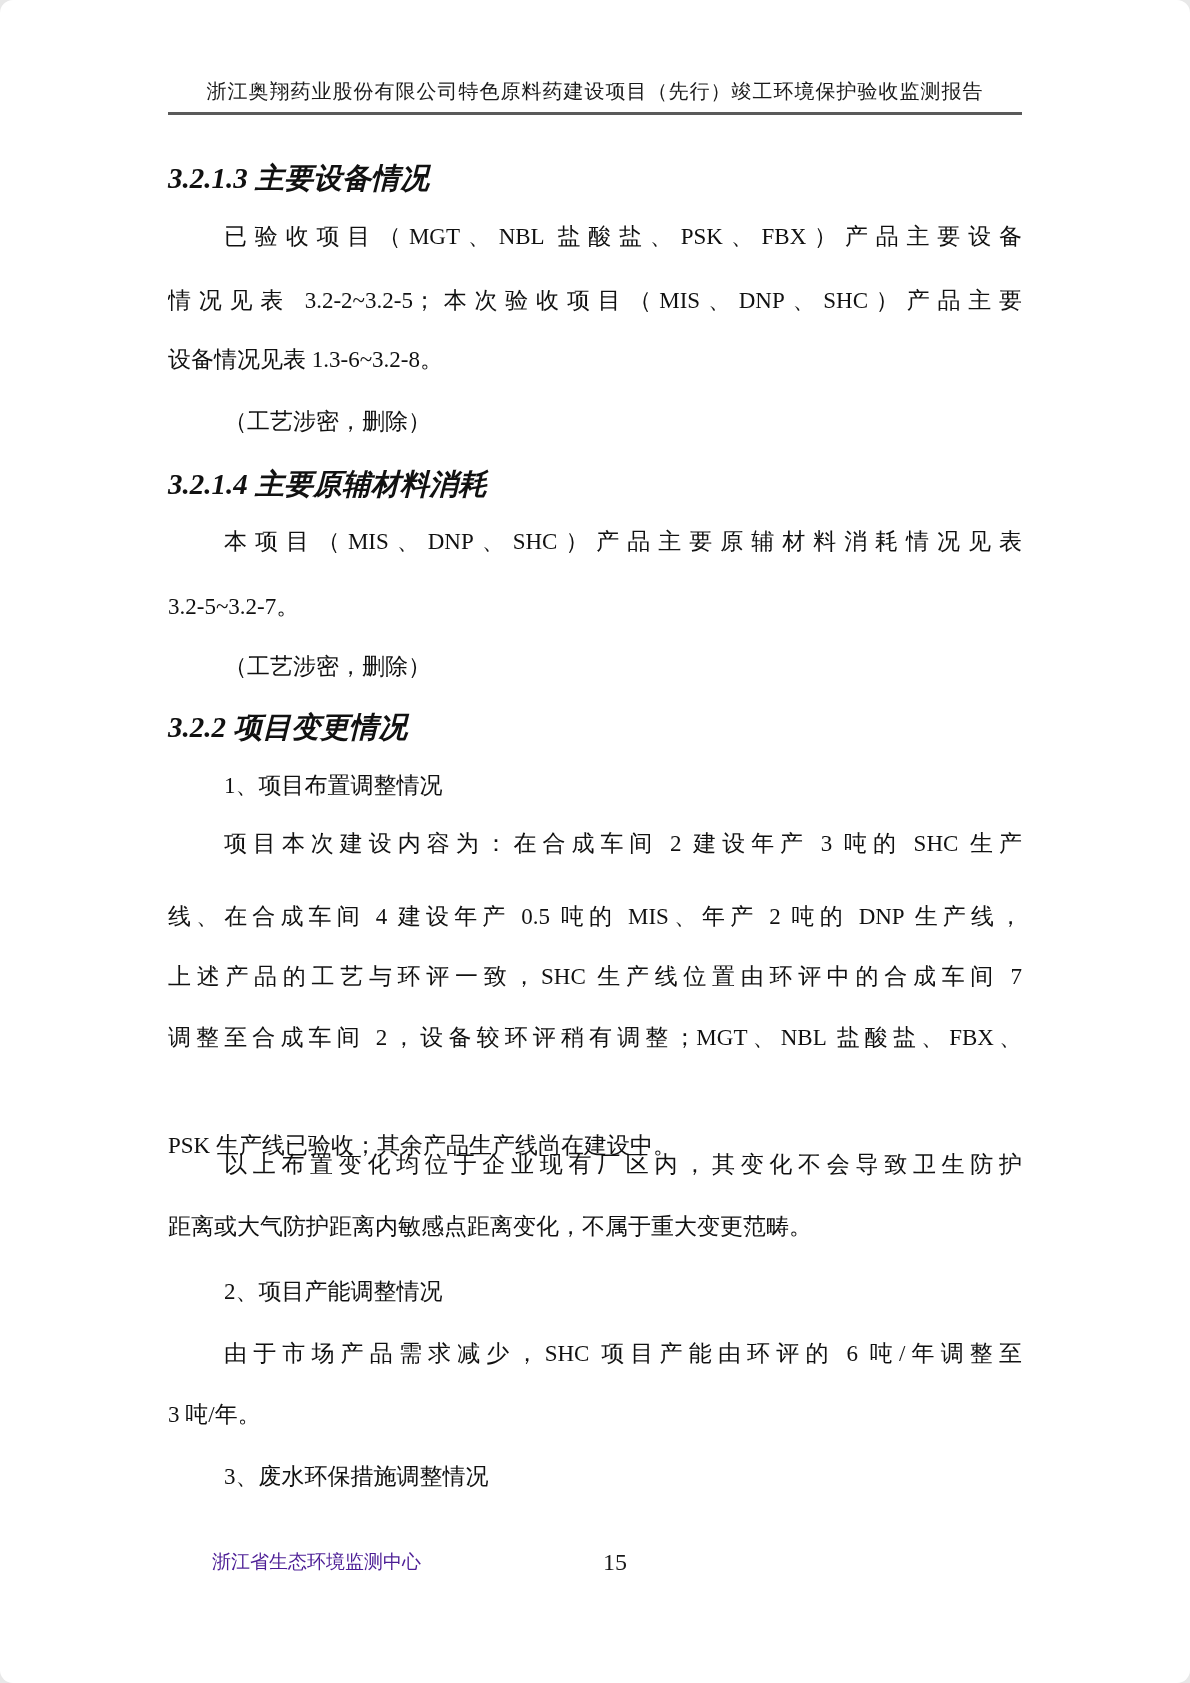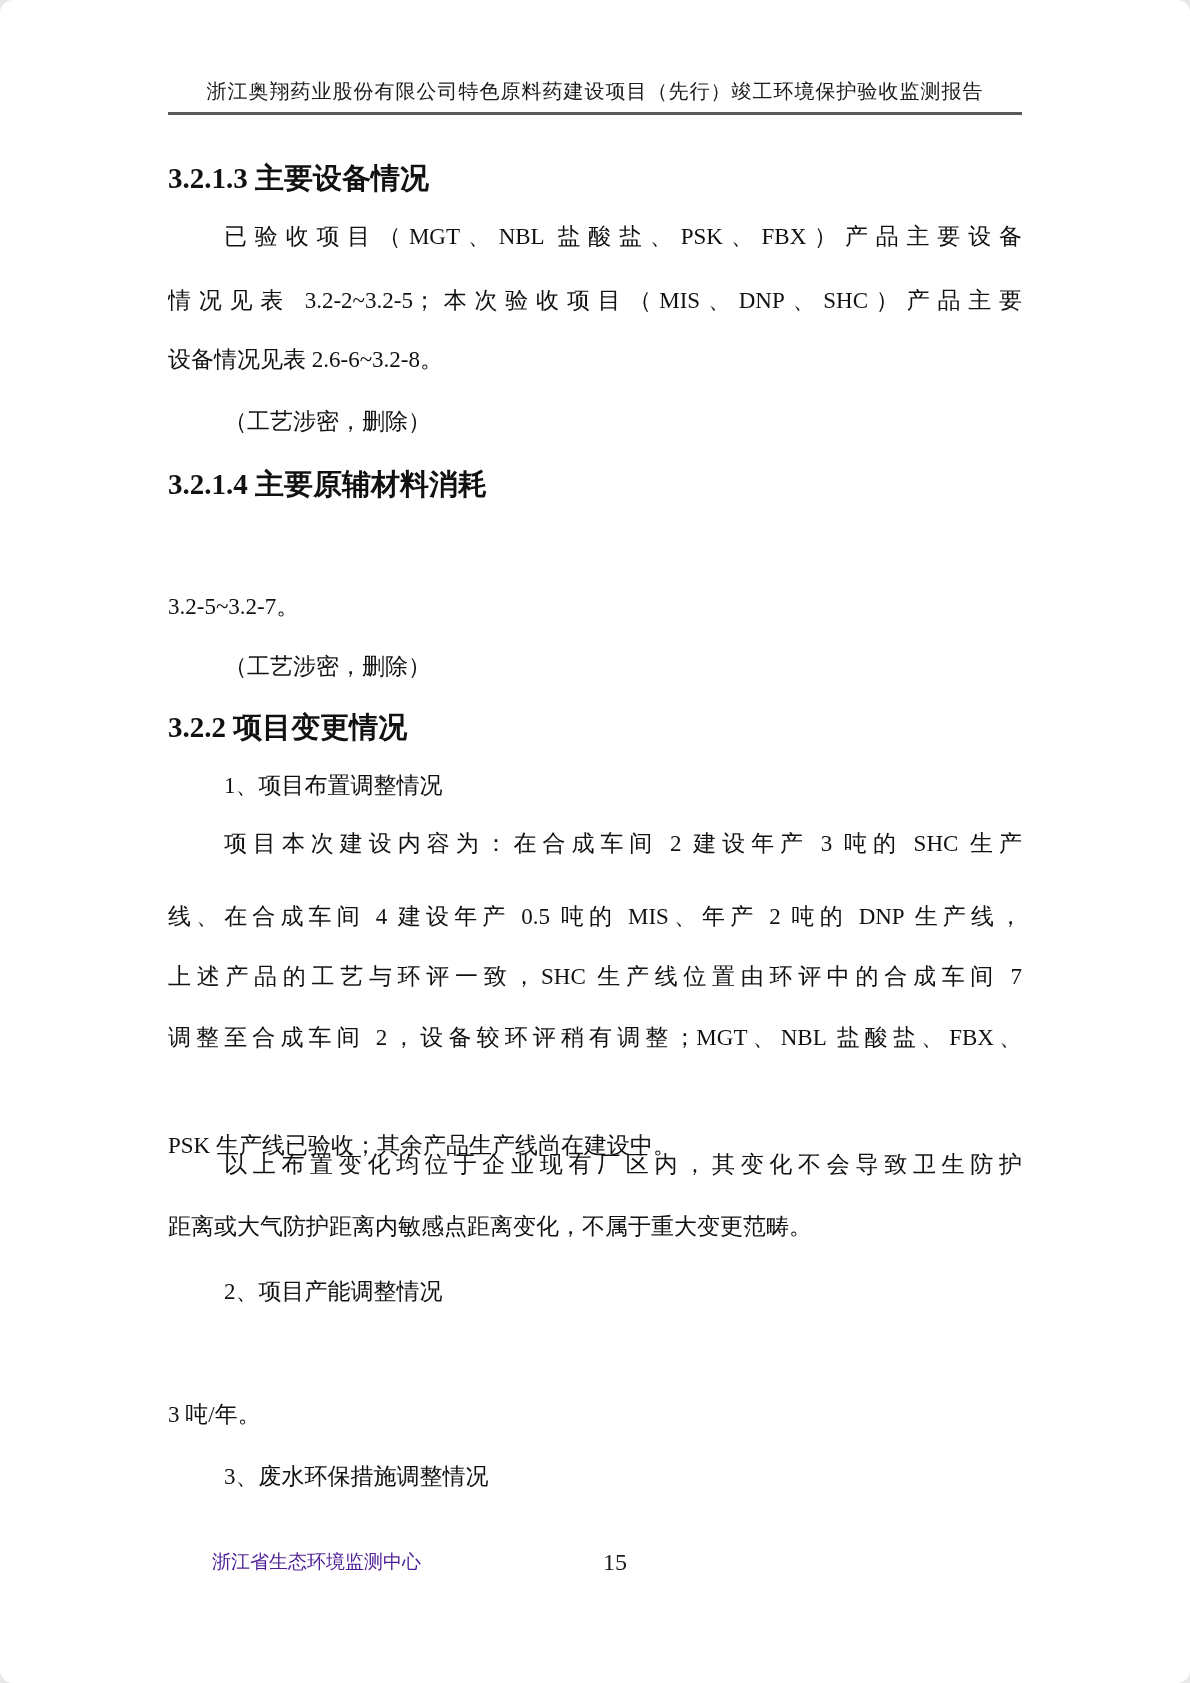--- a/index.html
+++ b/index.html
@@ -51,20 +51,21 @@
     height: 44px;
     line-height: 44px;
     font-size: 23px;
     white-space: nowrap;
     overflow: visible;
     text-align: left;
   }
   .hd {
     font-weight: bold;
     font-size: 29px;
+    font-style: italic;
   }
   .ind {
     text-indent: 56px;
   }
   .just {
     white-space: normal;
     text-align: justify;
     text-align-last: justify;
     overflow: hidden;
   }
@@ -90,35 +91,37 @@
 <div class="page">
 
   <div class="page-header-title">浙江奥翔药业股份有限公司特色原料药建设项目（先行）竣工环境保护验收监测报告</div>
 
   <div class="header-rule"></div>
 
   <div class="content">
     <div class="line hd" style="top:156px">3.2.1.3 主要设备情况</div>
     <div class="line ind just" style="top:215px">已验收项目（MGT、NBL 盐酸盐、PSK、FBX）产品主要设备</div>
     <div class="line just" style="top:279px">情况见表 3.2-2~3.2-5；本次验收项目（MIS、DNP、SHC）产品主要</div>
-    <div class="line" style="top:338px">设备情况见表 2.6-6~3.2-8。</div>
+    <div class="line" style="top:338px">设备情况见表 1.3-6~3.2-8。</div>
     <div class="line ind" style="top:400px">（工艺涉密，删除）</div>
     <div class="line hd" style="top:462px">3.2.1.4 主要原辅材料消耗</div>
+    <div class="line ind just" style="top:520px">本项目（MIS、DNP、SHC）产品主要原辅材料消耗情况见表</div>
     <div class="line" style="top:585px">3.2-5~3.2-7。</div>
     <div class="line ind" style="top:645px">（工艺涉密，删除）</div>
     <div class="line hd" style="top:705px">3.2.2 项目变更情况</div>
     <div class="line ind" style="top:764px">1、项目布置调整情况</div>
     <div class="line ind just" style="top:822px">项目本次建设内容为：在合成车间 2 建设年产 3 吨的 SHC 生产</div>
     <div class="line just" style="top:895px">线、在合成车间 4 建设年产 0.5 吨的 MIS、年产 2 吨的 DNP 生产线，</div>
     <div class="line just" style="top:955px">上述产品的工艺与环评一致，SHC 生产线位置由环评中的合成车间 7</div>
     <div class="line just" style="top:1016px">调整至合成车间 2，设备较环评稍有调整；MGT、NBL 盐酸盐、FBX、</div>
     <div class="line" style="top:1124px">PSK 生产线已验收；其余产品生产线尚在建设中。</div>
     <div class="line" style="top:1205px">距离或大气防护距离内敏感点距离变化，不属于重大变更范畴。</div>
     <div class="line ind just" style="top:1143px">以上布置变化均位于企业现有厂区内，其变化不会导致卫生防护</div>
     <div class="line ind" style="top:1270px">2、项目产能调整情况</div>
+    <div class="line ind just" style="top:1332px">由于市场产品需求减少，SHC 项目产能由环评的 6 吨/年调整至</div>
     <div class="line" style="top:1393px">3 吨/年。</div>
     <div class="line ind" style="top:1455px">3、废水环保措施调整情况</div>
   </div>
 
   <div class="footer-org">浙江省生态环境监测中心</div>
 
   <div class="footer-page">15</div>
 
 </div>
 

